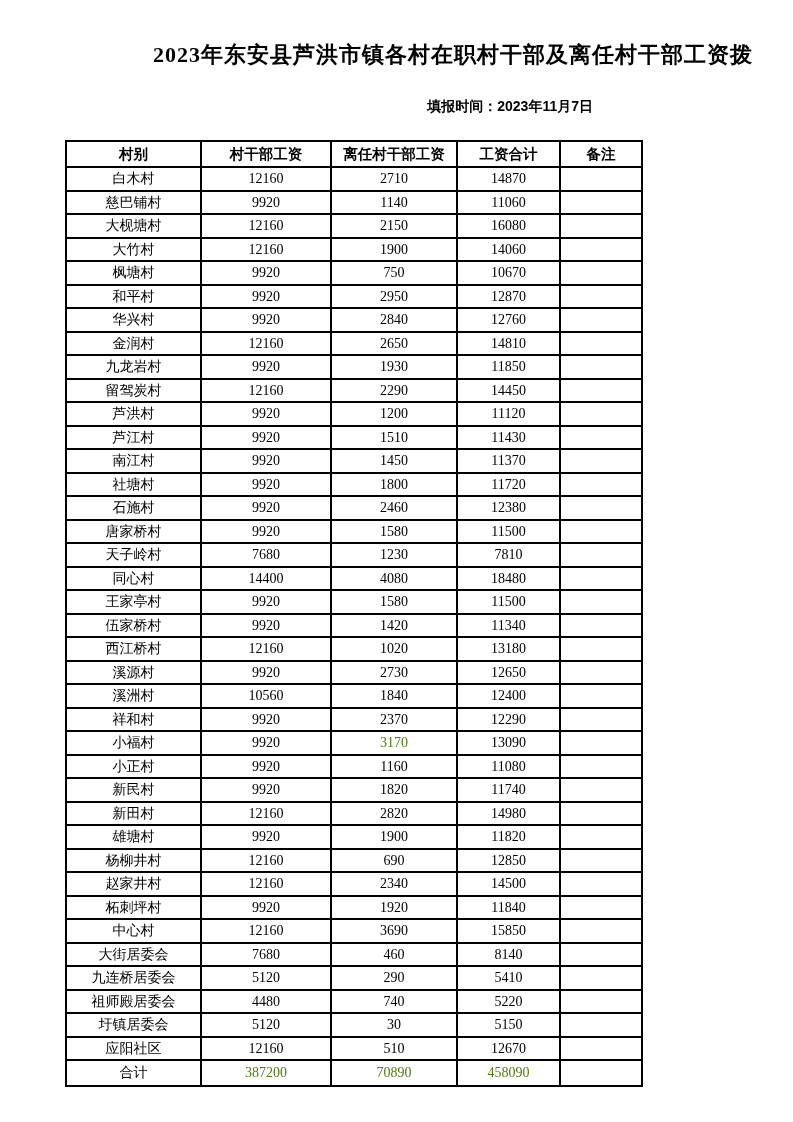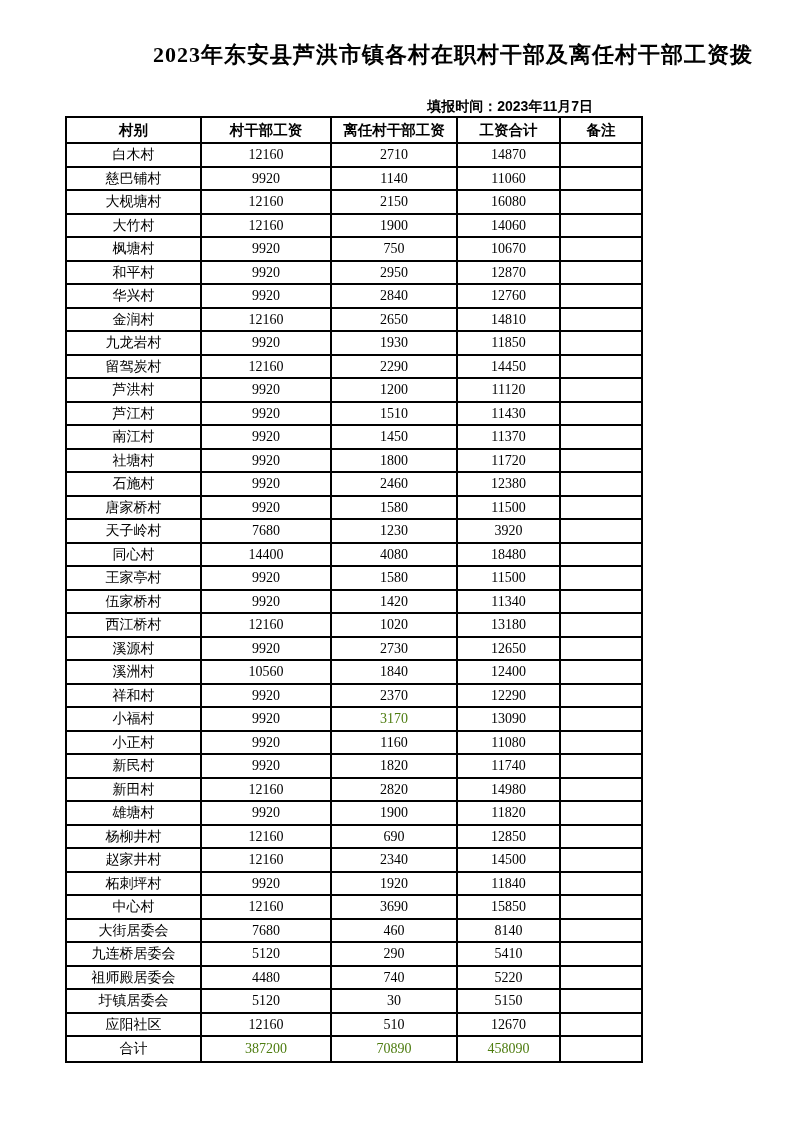--- a/index.html
+++ b/index.html
@@ -12,21 +12,21 @@
     position:absolute;top:38px;left:40px;right:40px;
     text-align:right;font-weight:bold;font-size:22px;line-height:33px;
     letter-spacing:1px;
   }
   .report-time{
     position:absolute;top:98px;left:65px;width:528px;
     text-align:right;font-weight:bold;font-size:14px;
     font-family:"Liberation Sans","DejaVu Sans",sans-serif;
   }
   table.salary{
-    position:absolute;top:116px;left:65px;
+    position:absolute;top:140px;left:65px;
     border-collapse:collapse;table-layout:fixed;
     width:576px;
   }
   table.salary th, table.salary td{
     border:2px solid #000;
     text-align:center;vertical-align:middle;
     font-size:14px;padding:0;
     height:21.5px;line-height:21.5px;
     overflow:hidden;white-space:nowrap;
   }
@@ -178,21 +178,21 @@
         <td>唐家桥村</td>
         <td class="num">9920</td>
         <td class="num">1580</td>
         <td class="num">11500</td>
         <td></td>
       </tr>
       <tr>
         <td>天子岭村</td>
         <td class="num">7680</td>
         <td class="num">1230</td>
-        <td class="num">3920</td>
+        <td class="num">7810</td>
         <td></td>
       </tr>
       <tr>
         <td>同心村</td>
         <td class="num">14400</td>
         <td class="num">4080</td>
         <td class="num">18480</td>
         <td></td>
       </tr>
       <tr>

